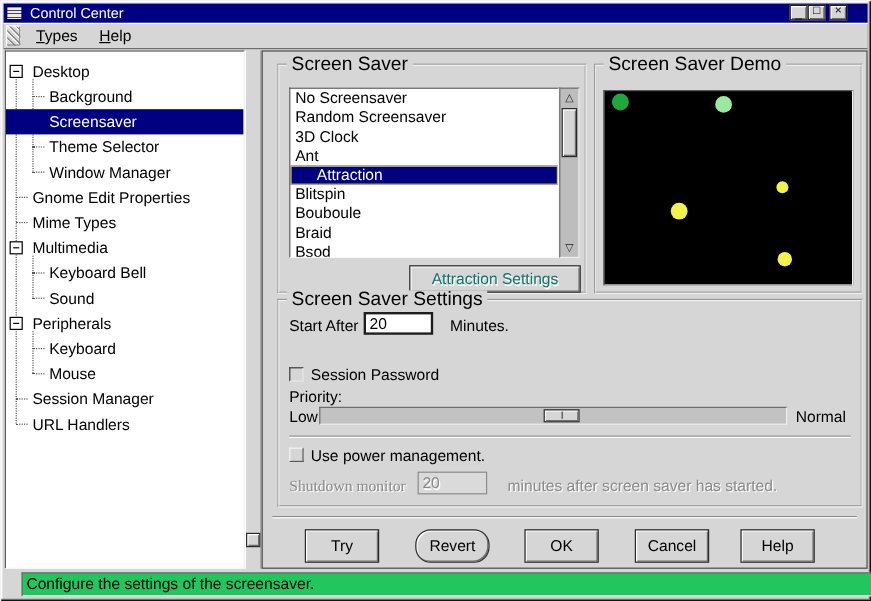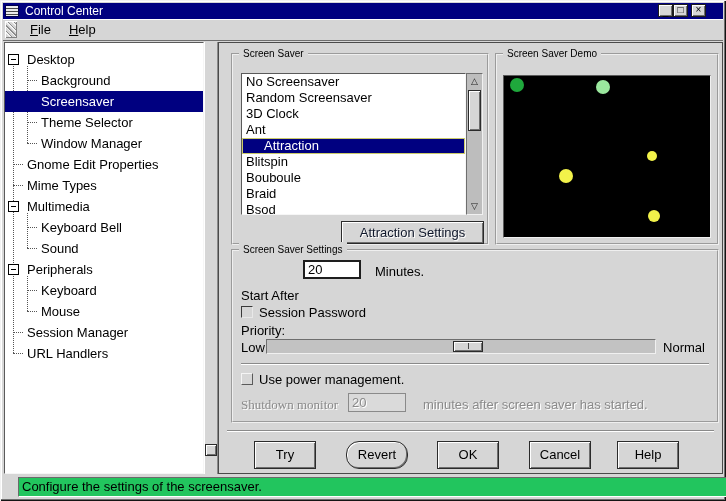--- a/index.html
+++ b/index.html
@@ -41,38 +41,38 @@
   .tree-row.lvl1 .conn{left:22px;}
   
   .gutter{position:absolute;left:204px;top:42px;width:14px;height:432px;background:#d6d6d6;
       box-shadow:inset 1px 0 0 #ffffff, inset -1px 0 0 #8a8a8a;}
   .pane-handle{position:absolute;left:205px;top:444px;width:12px;height:12px;background:#d6d6d6;
       border:1px solid #2b2b2b;box-shadow:inset 1px 1px 0 #ffffff, inset -1px -1px 0 #6e6e6e;z-index:3;}
   
   .right-panel{position:absolute;left:218px;top:42px;width:505px;height:432px;background:#d6d6d6;
       border:1px solid #4a4a4a;}
   .frame{position:absolute;border:2px groove #efefef;}
-  .frame-label{position:absolute;top:-9px;left:6px;background:#d6d6d6;padding:0 4px;font-size:10px;line-height:15px;}
+  .frame-label{position:absolute;top:-9px;left:6px;background:#d6d6d6;padding:0 4px;font-size:16px;line-height:15px;}
   
   .ss-list{position:absolute;left:8px;top:18px;width:225px;height:142px;background:#ffffff;
       border:1px solid;border-color:#5a5a5a #f6f6f6 #f6f6f6 #5a5a5a;overflow:hidden;}
   .list-row{height:16px;line-height:16px;padding-left:4px;font-size:13px;white-space:nowrap;}
   .list-row.selected{background:#000080;color:#ffffff;outline:1px solid #caca6a;outline-offset:-1px;padding-left:22px;}
   
   .sbar{position:absolute;left:233px;top:18px;width:17px;height:142px;background:#bdbdbd;
       border:1px solid;border-color:#6e6e6e #f0f0f0 #f0f0f0 #6e6e6e;}
   .sb-btn{position:absolute;left:0;width:15px;height:15px;text-align:center;font-size:9px;line-height:15px;color:#1a1a1a;}
   .sb-up{top:0;}
   .sb-down{bottom:0;}
   .sb-thumb{position:absolute;left:1px;top:16px;width:13px;height:41px;background:#d6d6d6;border:1px solid #2b2b2b;
       box-shadow:inset 1px 1px 0 #ffffff, inset -1px -1px 0 #6e6e6e;}
   
   .btn{background:#d6d6d6;border:1px solid #2b2b2b;box-shadow:inset 1px 1px 0 #ffffff, inset -1px -1px 0 #6e6e6e;
       font-size:13px;text-align:center;color:#000;padding:0;}
-  .btn.disabled{color:#0f172a;text-shadow:1px 1px 0 #ffffff;}
+  .btn.disabled{color:#0f766e;text-shadow:1px 1px 0 #ffffff;}
   .settings-btn{position:absolute;left:108px;top:166px;width:143px;height:23px;line-height:21px;}
   .action-btn{position:absolute;top:398px;width:62px;height:28px;line-height:26px;}
   
   .demo-box{position:absolute;left:6px;top:20px;width:208px;height:163px;background:#000000;
       border:1px solid;border-color:#5a5a5a #f0f0f0 #f0f0f0 #5a5a5a;overflow:hidden;}
   .dot{position:absolute;border-radius:50%;}
   
   .row-label{position:absolute;font-size:13px;}
   .entry{position:absolute;height:19px;background:#ffffff;border:2px solid #1e1e1e;font-size:13px;
       padding:0 0 0 3px;color:#000;}
@@ -98,21 +98,21 @@
 
   <div class="titlebar">
     <div class="win-icon"></div>
     <div class="title">Control Center</div>
     <span id="win-btns"><div class="win-btn" style="right: 50px; line-height: 14px;">_</div><div class="win-btn" style="right: 35px;">□</div><div class="win-btn" style="right: 17px;">×</div></span>
   </div>
 
   <div class="menubar">
     <div class="menu-handle"></div>
     <div class="menu-items" id="menu-items">
-        <div class="menu-item">File</div>
+        <div class="menu-item">Types</div>
         <div class="menu-item">Help</div>
       </div>
   </div>
 
   <div class="tree-panel">
     <div class="tree-inner" id="tree">
         <div class="guide" style="left: 8px; top: 16px; height: 294px;"></div>
         <div class="guide" style="left: 22px; top: 23px; height: 77px;"></div>
         <div class="guide" style="left: 22px; top: 170px; height: 35px;"></div>
         <div class="guide" style="left: 22px; top: 233px; height: 35px;"></div>
@@ -168,21 +168,21 @@
           <div class="dot" style="left: 92px; top: 4px; width: 14px; height: 14px; background: rgb(155, 232, 158);"></div>
           <div class="dot" style="left: 143px; top: 75px; width: 10px; height: 10px; background: rgb(242, 242, 74);"></div>
           <div class="dot" style="left: 55px; top: 93px; width: 14px; height: 14px; background: rgb(242, 242, 74);"></div>
           <div class="dot" style="left: 144px; top: 134px; width: 12px; height: 12px; background: rgb(242, 242, 74);"></div>
         </div>
     </div>
 
     <div class="frame" style="left:12px;top:206px;width:488px;height:174px;">
       <div class="frame-label">Screen Saver Settings</div>
 
-      <span class="row-label" style="left:8px;top:13px;margin-top:24px;">Start After</span>
+      <span class="row-label" style="left:8px;top:13px;">Start After</span>
       <input class="entry" style="left: 70px; top: 9px; width: 58px;" value="20">
       <span class="row-label" style="left:142px;top:13px;">Minutes.</span>
 
       <span class="checkbox sunk" style="left:8px;top:55px;"></span>
       <span class="row-label" style="left:26px;top:54px;">Session Password</span>
 
       <span class="row-label" style="left:8px;top:72px;">Priority:</span>
 
       <span class="row-label" style="left:8px;top:89px;">Low</span>
       <div class="trough">

